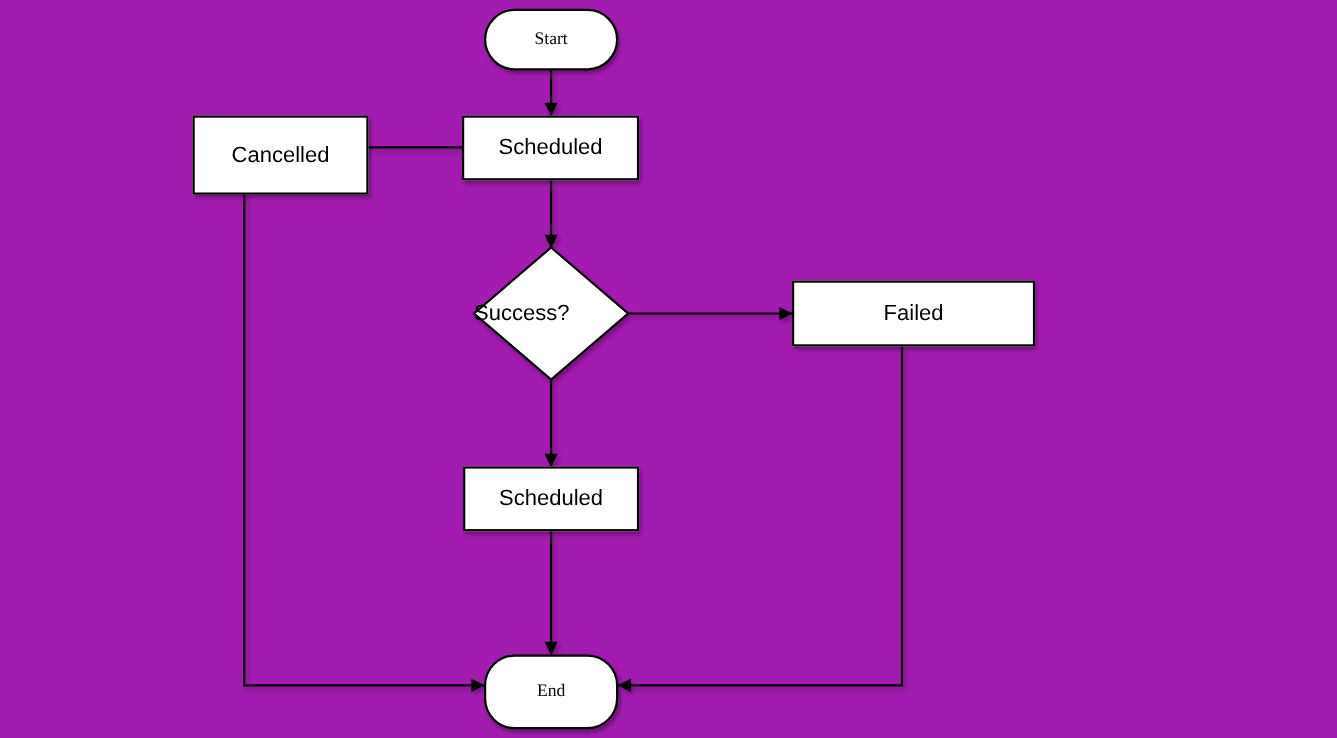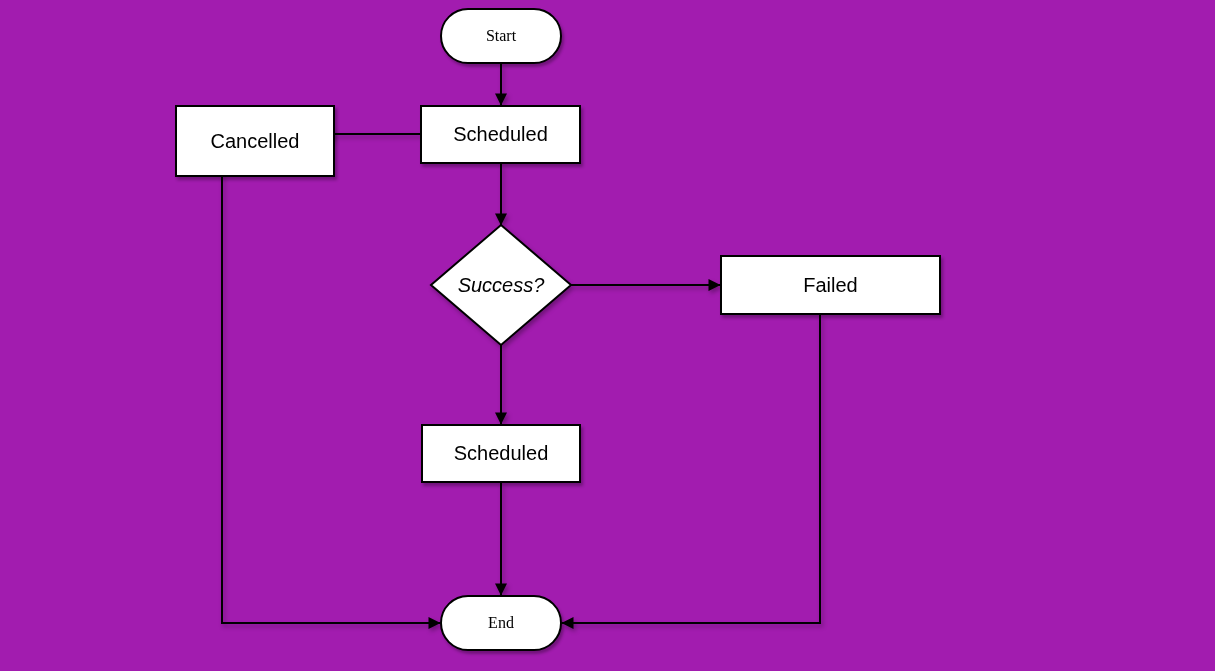--- a/index.html
+++ b/index.html
@@ -44,25 +44,24 @@
     font-size: 16px;
   }
   .diamond-label {
     position: absolute;
     left: 431px;
     top: 255px;
     width: 140px;
     height: 60px;
     display: flex;
     align-items: center;
-    justify-content: center;
+    justify-content: flex-start;
     font-size: 20px;
     color: #000000;
     background: transparent;
-    font-style: italic;
   }
   .edge {
     stroke: #000000;
     stroke-width: 2;
     fill: none;
   }
   .shape {
     stroke: #000000;
     stroke-width: 2;
     fill: #ffffff;
@@ -109,17 +108,17 @@
   </div>
 
   <div class="node rect" style="left:720px; top:255px; width:221px; height:60px;justify-content:center;">
     <span>Failed</span>
   </div>
 
   <div class="node rect" style="left:421px; top:424px; width:160px; height:59px;">
     <span>Scheduled</span>
   </div>
 
-  <div class="node stadium" style="left:440px; top:595px; width:122px; height:56px;">
+  <div class="node stadium" style="left:440px; top:595px; width:122px; height:68px;">
     <span>End</span>
   </div>
 
 </div>
 
 </body></html>

